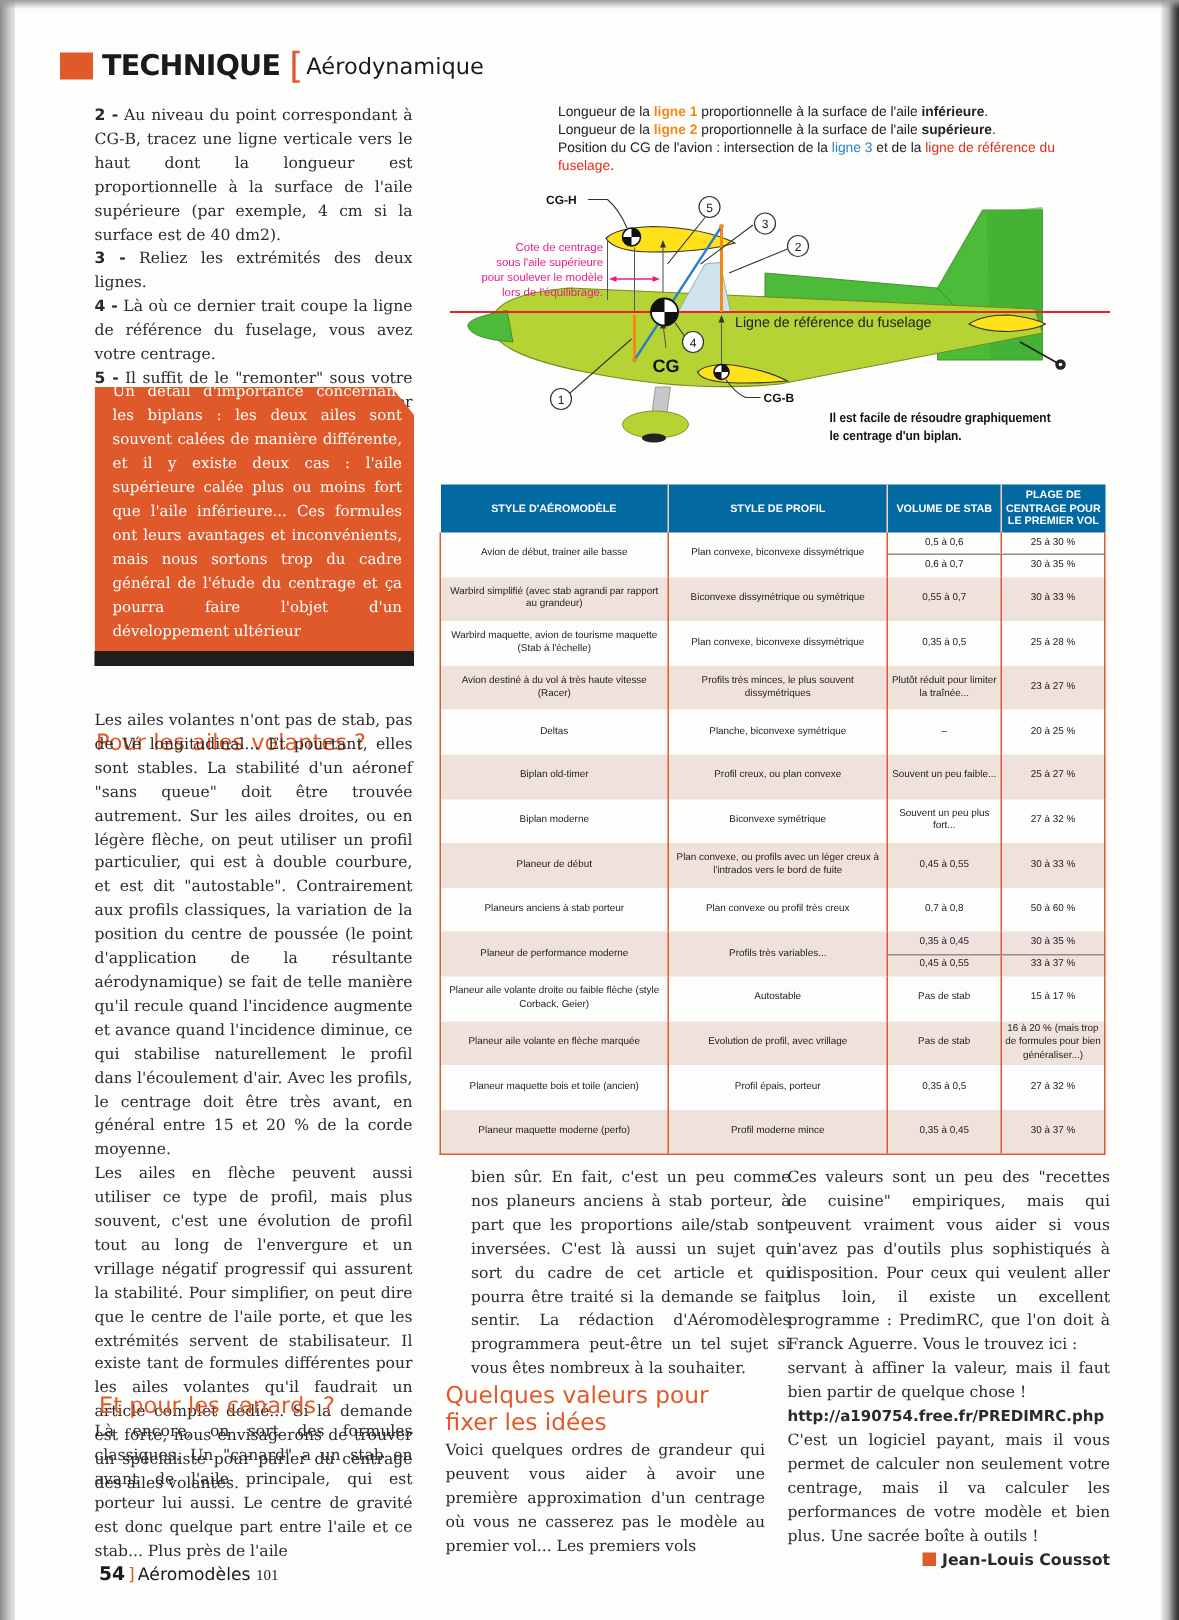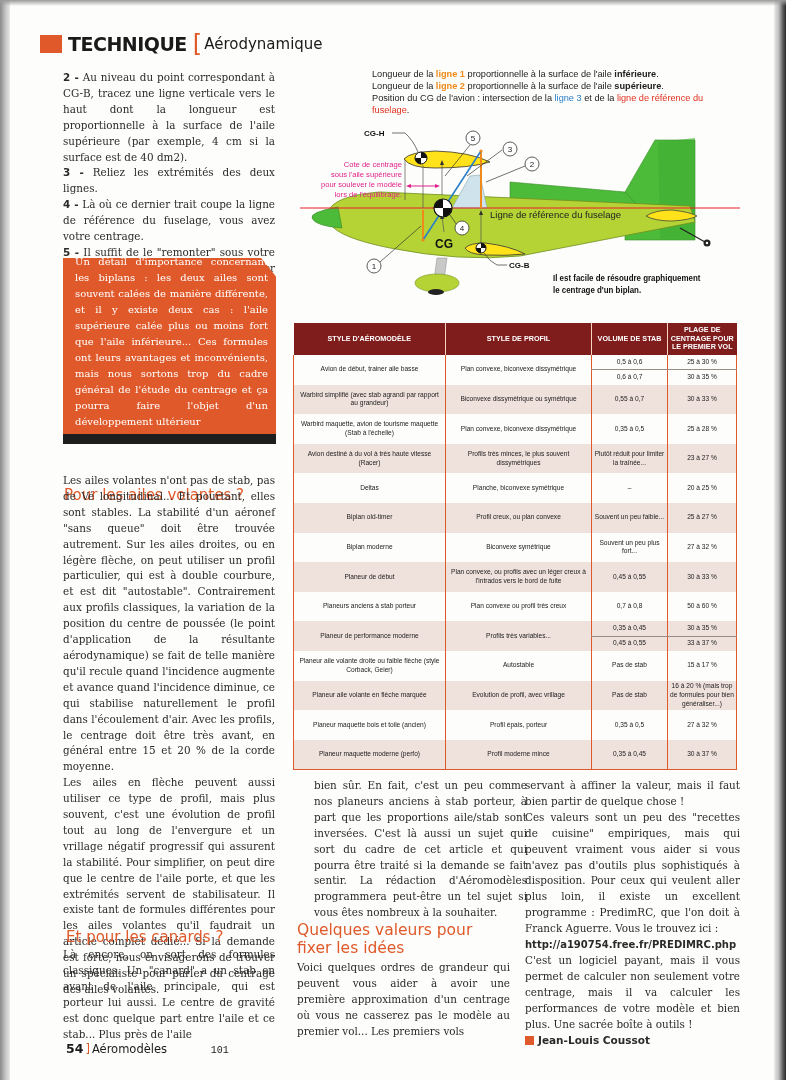--- a/index.html
+++ b/index.html
@@ -35,43 +35,43 @@
   .col1-mid { position: absolute; left: 63px; top: 473px; width: 212px; }
   .h2-b { position: absolute; left: 66px; top: 929px; }
   .col1-bot { position: absolute; left: 63px; top: 947px; width: 212px; }
 
   .col2 { position: absolute; left: 314px; top: 778px; width: 213px; }
   .h2-c { position: absolute; left: 297px; top: 921px; width: 213px; font-size: 15.5px; line-height: 18px; }
   .col2-b { position: absolute; left: 297px; top: 960px; width: 213px; }
 
   .col3 { position: absolute; left: 525px; top: 778px; width: 215px; }
   .col3 .url { font-family: "DejaVu Sans", sans-serif; font-weight: bold; font-size: 10px; }
-  .author { font-family: "DejaVu Sans", sans-serif; font-weight: bold; font-size: 10.5px; }
+  .author { text-align: right; font-family: "DejaVu Sans", sans-serif; font-weight: bold; font-size: 10.5px; }
   .author .asq { display: inline-block; width: 9px; height: 9px; background: #e0592a; margin-right: 4px; vertical-align: -1px; }
   .suivre { text-align: right; margin-top: 37px; }
 
   .footer { position: absolute; left: 66px; top: 1041px; font-family: "DejaVu Sans", sans-serif; font-size: 11.5px; color: #1a1a1a; }
   .footer .num { font-weight: bold; font-size: 12.5px; }
   .footer .fb { color: #e0592a; margin: 0 2px; }
-  .footer .issue { font-family: Liberation Mono, monospace; font-size: 10px; margin-left: 40px; }
+  .footer .issue { font-family: Liberation Serif, serif; font-size: 10px; }
 
   
   .diagram { position: absolute; left: 300px; top: 60px; width: 440px; height: 250px; }
   .diag-caption-top { position: absolute; left: 372px; top: 68px; width: 340px;
     font-family: "Liberation Sans", sans-serif; font-size: 9.2px; line-height: 12px; color: #222; }
   .c-orange { color: #f08a1a; font-weight: bold; }
   .c-blue { color: #2a7fc8; }
   .c-red { color: #e0301e; }
   .diag-caption-bottom { position: absolute; left: 553px; top: 272px; width: 200px;
     font-family: "Liberation Sans", sans-serif; font-weight: bold; font-size: 8.8px; line-height: 12px; color: #111; transform: scaleX(0.9); transform-origin: left; }
 
   
   .tbl { position: absolute; left: 293px; top: 323px; width: 443px; border-collapse: collapse;
     font-family: "Liberation Sans", sans-serif; font-size: 6.6px; color: #222; table-layout: fixed; }
-  .tbl th { background: #7f1d1d; color: #fff; font-weight: bold; font-size: 7.2px; height: 32px;
+  .tbl th { background: #0369a1; color: #fff; font-weight: bold; font-size: 7.2px; height: 32px;
     text-align: center; vertical-align: middle; border-right: 1.5px solid #f6d2bf; padding: 0 2px; line-height: 8.5px; }
   .tbl th:last-child { border-right: none; }
   .tbl td { text-align: center; vertical-align: middle; border-left: 1.5px solid #e0592a; padding: 1px 2px; line-height: 8.8px; }
   .tbl td:first-child { border-left: 1.5px solid #e0592a; }
   .tbl tr td:last-child { border-right: 1.5px solid #e0592a; }
   .tbl tr.alt td { background: #efe1dc; }
   .tbl tr.r td { height: 29.6px; }
   .tbl tr.half td { height: 14.8px; }
   .tbl td.split-top { border-bottom: 1px solid #9a8a85; }
   .tbl tr.lastrow td { border-bottom: 1.5px solid #e0592a; }
@@ -108,22 +108,22 @@
 </div>
 
 <div class="h2 h2-b">Et pour les canards ?</div>
 <div class="col1-bot body-text">Là encore, on sort des formules classiques. Un "canard" a un stab en avant de l'aile principale, qui est porteur lui aussi. Le centre de gravité est donc quelque part entre l'aile et ce stab... Plus près de l'aile</div>
 
 <div class="col2 body-text">bien sûr. En fait, c'est un peu comme nos planeurs anciens à stab porteur, à part que les proportions aile/stab sont inversées. C'est là aussi un sujet qui sort du cadre de cet article et qui pourra être traité si la demande se fait sentir. La rédaction d'Aéromodèles programmera peut-être un tel sujet si vous êtes nombreux à la souhaiter.</div>
 <div class="h2 h2-c">Quelques valeurs pour fixer les idées</div>
 <div class="col2-b body-text">Voici quelques ordres de grandeur qui peuvent vous aider à avoir une première approximation d'un centrage où vous ne casserez pas le modèle au premier vol... Les premiers vols</div>
 
 <div class="col3 body-text">
+  <p>Ces valeurs sont un peu des "recettes de cuisine" empiriques, mais qui peuvent vraiment vous aider si vous n'avez pas d'outils plus sophistiqués à disposition. Pour ceux qui veulent aller plus loin, il existe un excellent programme : PredimRC, que l'on doit à Franck Aguerre. Vous le trouvez ici :</p>
   <p>servant à affiner la valeur, mais il faut bien partir de quelque chose !</p>
-  <p>Ces valeurs sont un peu des "recettes de cuisine" empiriques, mais qui peuvent vraiment vous aider si vous n'avez pas d'outils plus sophistiqués à disposition. Pour ceux qui veulent aller plus loin, il existe un excellent programme : PredimRC, que l'on doit à Franck Aguerre. Vous le trouvez ici :</p>
   <p class="url">http://a190754.free.fr/PREDIMRC.php</p>
   <p>C'est un logiciel payant, mais il vous permet de calculer non seulement votre centrage, mais il va calculer les performances de votre modèle et bien plus. Une sacrée boîte à outils !</p>
   <p class="author"><span class="asq"></span><span>Jean-Louis Coussot</span></p>
   <p class="suivre">À suivre...</p>
 </div>
 
 <div class="footer">
   <span class="num">54</span><span class="fb">]</span><span>Aéromodèles</span> <span class="issue">101</span>
 </div>
 

